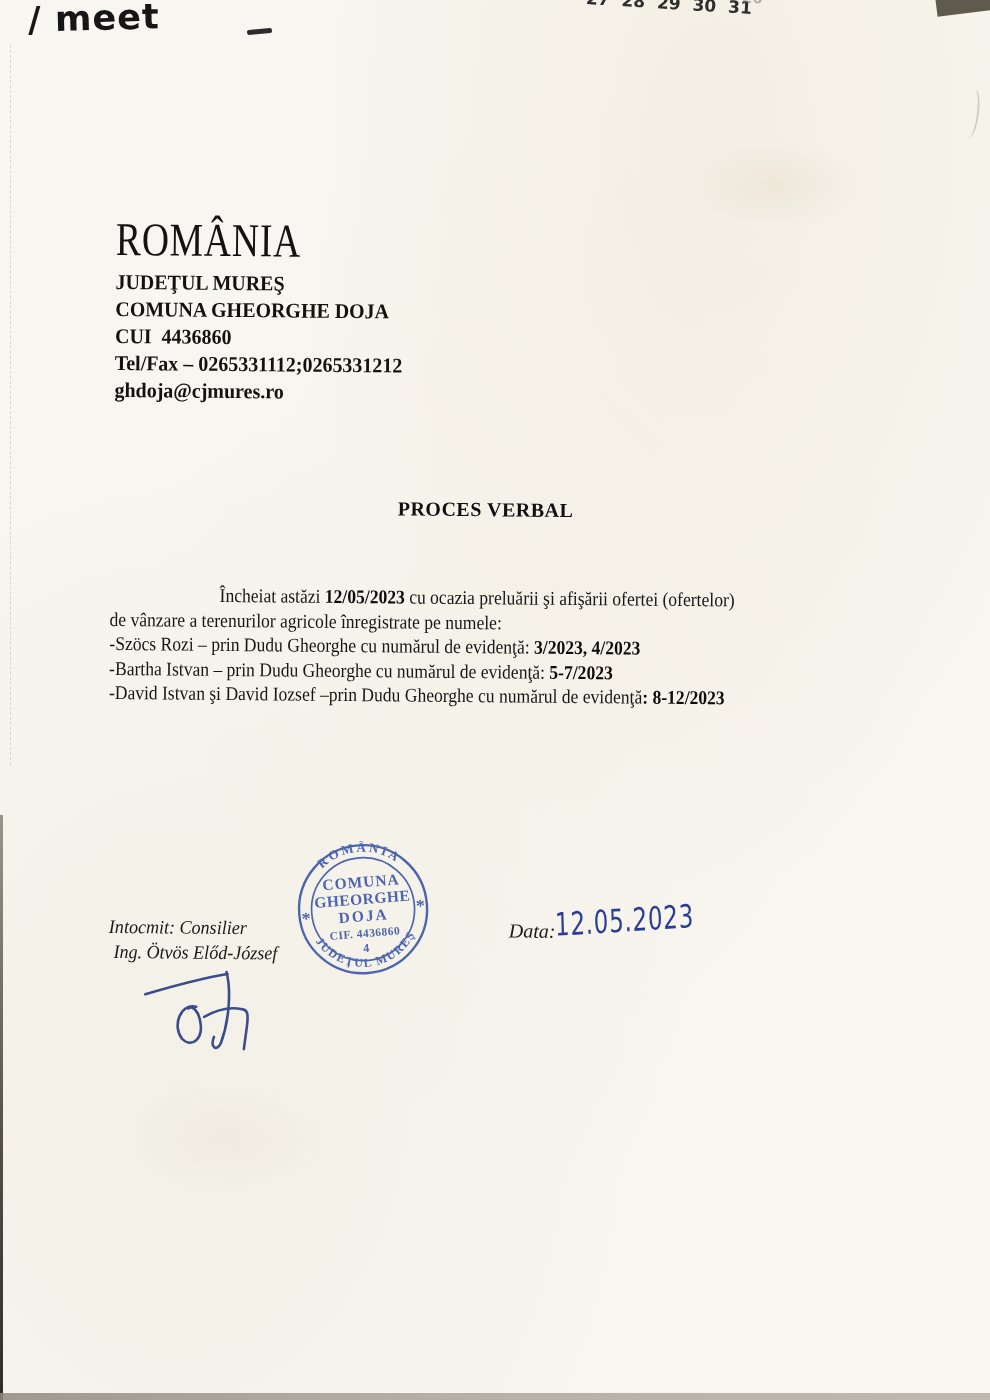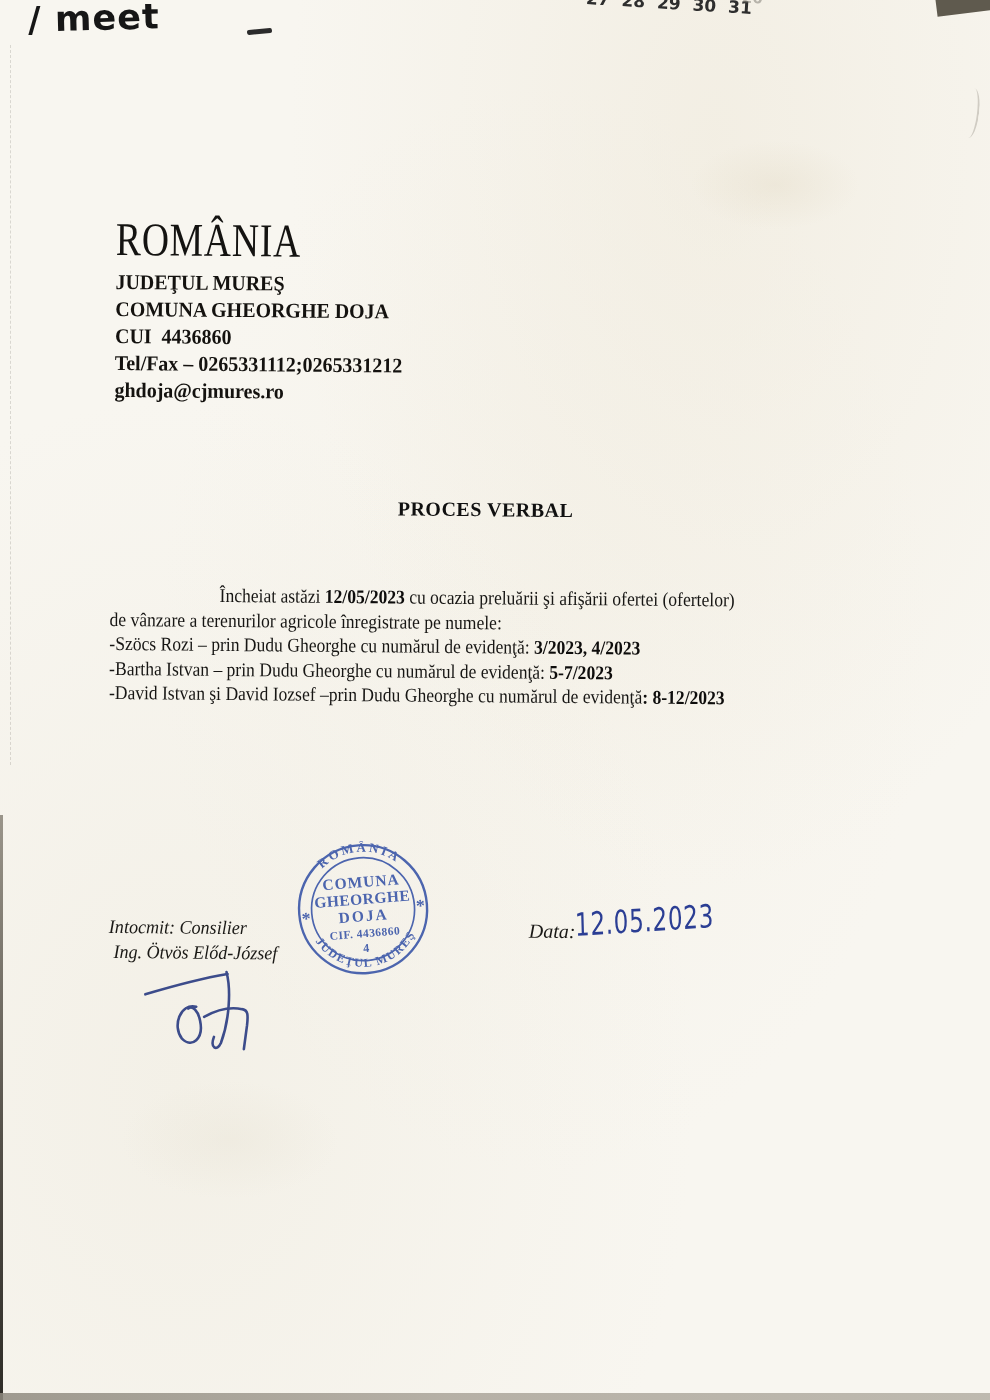--- a/index.html
+++ b/index.html
@@ -95,21 +95,21 @@
     transform:rotate(-5deg);opacity:.9;}
   
   .prepared-by{
     position:absolute;left:117px;top:914px;
     font-style:italic;font-size:19px;line-height:25px;color:#1a1916;
     transform:scaleX(0.95);transform-origin:0 0;
   }
   .prepared-by .name{padding-left:5px;white-space:pre;}
   .prepared-by .role{white-space:pre;}
   .signature-svg{position:absolute;left:148px;top:948px;width:125px;height:112px;}
-  .date-line{position:absolute;left:537px;top:916px;}
+  .date-line{position:absolute;left:517px;top:916px;}
   .date-label{font-style:italic;font-size:20px;color:#1a1916;white-space:pre;}
   .handwritten-date{
     position:absolute;left:46px;top:-14px;
     font-family:"DejaVu Sans","Liberation Sans",sans-serif;
     font-size:32px;color:#2b3e94;white-space:pre;letter-spacing:1px;
     transform:scaleX(0.72) rotate(-3deg);transform-origin:0 50%;
   }
 </style>
 </head>
 <body>

